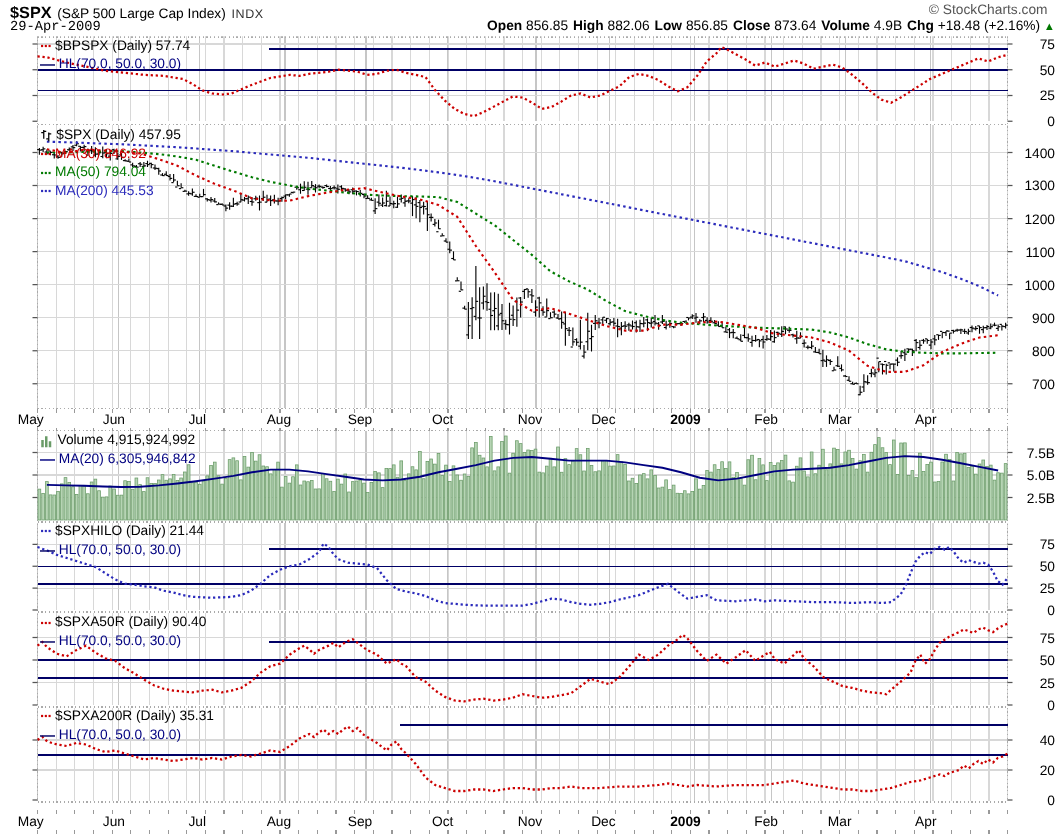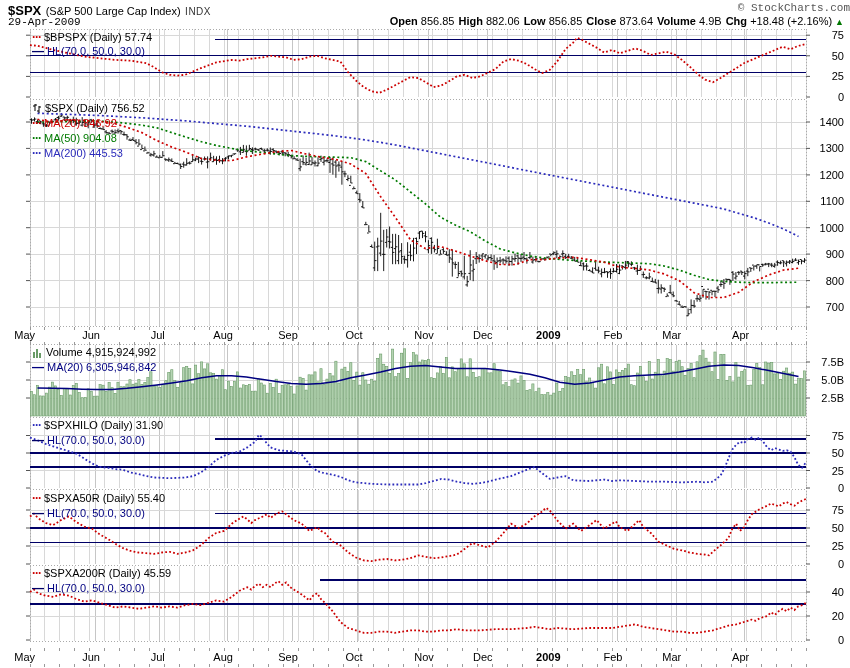--- a/index.html
+++ b/index.html
@@ -5,21 +5,21 @@
   html,body{margin:0;padding:0;}
   body{width:850px;height:668px;background:#ffffff;position:relative;overflow:hidden;
        font-family:"Liberation Sans",sans-serif;}
   #stage{position:absolute;left:0;top:0;width:850px;height:668px;}
   svg text{font-family:"Liberation Sans",sans-serif;}
   .hwrap{position:absolute;left:0;top:0;width:850px;height:29px;background:#fff;}
   .symline{position:absolute;left:8px;top:1px;white-space:nowrap;}
   .sym{font-weight:bold;font-size:13px;color:#000;}
   .desc{font-size:11px;color:#000;}
   .exch{font-size:10px;color:#333;letter-spacing:.5px;}
-  .copy{position:absolute;right:0;top:2px;font-size:11px;color:#555;font-family:Liberation Mono, monospace;}
+  .copy{position:absolute;right:12px;top:2px;font-size:11px;color:#555;}
   .date{position:absolute;left:8px;top:16px;font-size:11px;color:#000;font-family:Liberation Mono, monospace;}
   .quote{position:absolute;right:6px;top:15px;font-size:11px;color:#000;white-space:nowrap;}
   .qi{margin-left:4px;}
   .tri{color:#007700;font-size:9px;margin-left:3px;}
   .lbl{position:absolute;font-size:11px;line-height:12px;white-space:nowrap;
        display:flex;align-items:center;gap:3px;}
   .ic{font-weight:bold;font-size:12px;line-height:10px;letter-spacing:-1px;}
 </style>
 </head>
 <body>
@@ -1920,29 +1920,29 @@
         <svg width="10" height="11">
           <g stroke="#000" stroke-width="1">
             <line x1="3" y1="1" x2="3" y2="8"></line>
             <line x1="1" y1="3" x2="3" y2="3"></line>
             <line x1="3" y1="2" x2="5" y2="2"></line>
             <line x1="7" y1="3" x2="7" y2="10"></line>
             <line x1="5" y1="8" x2="7" y2="8"></line>
             <line x1="7" y1="4" x2="9" y2="4"></line>
           </g>
         </svg>
-        <span style="color:#000000">$SPX (Daily) 756.52</span>
+        <span style="color:#000000">$SPX (Daily) 457.95</span>
       </div>
       <div class="lbl" style="left: 32px; top: 117px;">
         <span class="ic" style="color:#cc0000">···</span>
-        <span style="color:#cc0000">MA(20) 846.92</span>
+        <span style="color:#cc0000">MA(30) 846.92</span>
       </div>
       <div class="lbl" style="left: 32px; top: 132px;">
         <span class="ic" style="color:#007a00">···</span>
-        <span style="color:#007a00">MA(50) 904.08</span>
+        <span style="color:#007a00">MA(50) 794.04</span>
       </div>
       <div class="lbl" style="left: 32px; top: 147px;">
         <span class="ic" style="color:#2b2bbb">···</span>
         <span style="color:#2b2bbb">MA(200) 445.53</span>
       </div>
       <div class="lbl" style="left: 32px; top: 346px;">
         <svg width="11" height="11">
           <g fill="#699b67">
             <rect x="1" y="5" width="2" height="6"></rect>
             <rect x="4" y="2" width="2" height="9"></rect>
@@ -1950,36 +1950,36 @@
           </g>
         </svg>
         <span style="color:#000000">Volume 4,915,924,992</span>
       </div>
       <div class="lbl" style="left: 32px; top: 361px;">
         <span class="ic" style="color:#000080;letter-spacing:0">—</span>
         <span style="color:#000080">MA(20) 6,305,946,842</span>
       </div>
       <div class="lbl" style="left: 32px; top: 419px;">
         <span class="ic" style="color:#2b2bbb">···</span>
-        <span style="color:#000000">$SPXHILO (Daily) 31.90</span>
+        <span style="color:#000000">$SPXHILO (Daily) 21.44</span>
       </div>
       <div class="lbl" style="left: 32px; top: 434px;">
         <span class="ic" style="color:#000066;letter-spacing:0">—</span>
         <span style="color:#000080">HL(70.0, 50.0, 30.0)</span>
       </div>
       <div class="lbl" style="left: 32px; top: 492px;">
         <span class="ic" style="color:#cc0000">···</span>
-        <span style="color:#000000">$SPXA50R (Daily) 55.40</span>
+        <span style="color:#000000">$SPXA50R (Daily) 90.40</span>
       </div>
       <div class="lbl" style="left: 32px; top: 507px;">
         <span class="ic" style="color:#000066;letter-spacing:0">—</span>
         <span style="color:#000080">HL(70.0, 50.0, 30.0)</span>
       </div>
       <div class="lbl" style="left: 32px; top: 567px;">
         <span class="ic" style="color:#cc0000">···</span>
-        <span style="color:#000000">$SPXA200R (Daily) 45.59</span>
+        <span style="color:#000000">$SPXA200R (Daily) 35.31</span>
       </div>
       <div class="lbl" style="left: 32px; top: 582px;">
         <span class="ic" style="color:#000066;letter-spacing:0">—</span>
         <span style="color:#000080">HL(70.0, 50.0, 30.0)</span>
       </div>
     </div>
 </div>
 
 </body></html>

